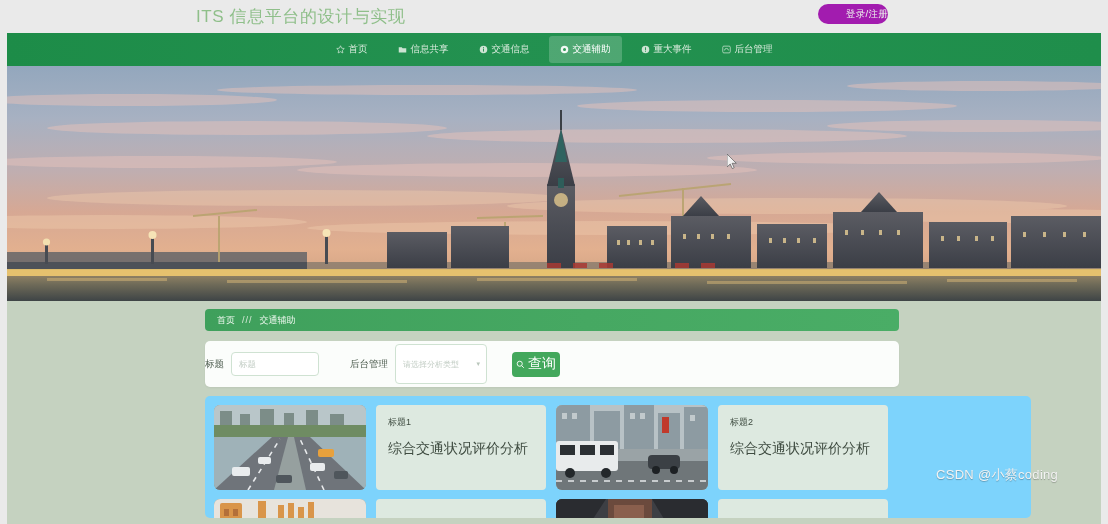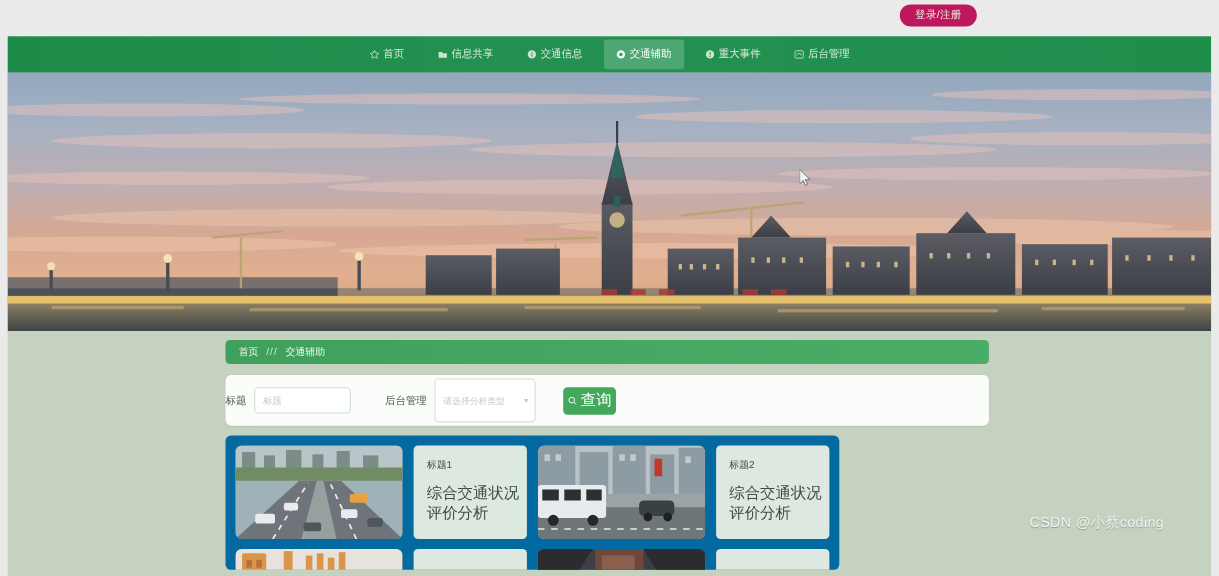--- a/index.html
+++ b/index.html
@@ -16,22 +16,22 @@
     background: #eaeaea; display: flex; align-items: center;
   }
   .site-title {
     position: absolute; left: 196px; top: 2px;
     font-size: 17px; color: #8fbf8a; letter-spacing: .6px;
     white-space: nowrap; line-height: 30px;
   }
   .login-btn {
     position: absolute; left: 818px; top: 4px;
     width: 70px; height: 20px; border-radius: 11px;
-    background: #be185d; color: #eef7ee;
-    font-size: 9.5px; line-height: 20px; text-align: center;
+    background: #a21caf; color: #eef7ee;
+    font-size: 9.5px; line-height: 20px; text-align: right;
     border: none; cursor: pointer; letter-spacing: .3px;
   }
 
   
   .navbar {
     position: absolute; left: 7px; top: 33px; width: 1094px; height: 33px;
     background: linear-gradient(90deg,#1d8c48 0%, #239150 45%, #1f8e4b 100%);
     display: flex; align-items: center; justify-content: center; gap: 0px;
   }
   .nav-item {
@@ -88,22 +88,22 @@
   .caret { font-size: 7px; color: #b9c6bb; }
   .gap-l { margin-left: 24px; }
   .search-btn {
     margin-left: 18px; width: 48px; height: 25px; border-radius: 4px;
     background: #43a85c; color: #fff; border: none; cursor: pointer;
     display: flex; align-items: center; justify-content: center; gap: 3px;
     font-size: 14px; font-family: inherit;
   }
 
   .list-card {
-    margin-top: 9px; width: 558px; height: 122px;
-    background: #0369a1; border-radius: 5px; padding: 9px;
+    margin-top: 9px; width: 826px; height: 122px;
+    background: #7dd3fc; border-radius: 5px; padding: 9px;
     overflow: hidden;
   }
   .row { display: flex; gap: 10px; margin-bottom: 9px; }
   .item { display: flex; gap: 10px; width: 332px; }
   .thumb {
     width: 152px; height: 85px; border-radius: 6px; overflow: hidden;
     background: #8a9a8e; flex: none; position: relative;
   }
   .thumb svg { position: absolute; left: 0; top: 0; }
   .meta {
@@ -121,20 +121,21 @@
   }
   
   .cursor { position: absolute; left: 727px; top: 154px; width: 11px; height: 16px; }
 </style>
 </head>
 <body>
 
 <div id="app">
 
   <div class="topbar">
+    <div class="site-title">ITS 信息平台的设计与实现</div>
     <button class="login-btn">登录/注册</button>
   </div>
 
   <div class="navbar">
 
     <div class="nav-item">
       <span class="nav-ico">
         <svg viewBox="0 0 12 12" width="9" height="9">
             <path d="M6 1l1.5 3.2L11 4.7 8.5 7.1 9.1 10.6 6 8.9 2.9 10.6 3.5 7.1 1 4.7l3.5-.5z" fill="none" stroke="#dcecdf" stroke-width="1"></path>
           </svg>

